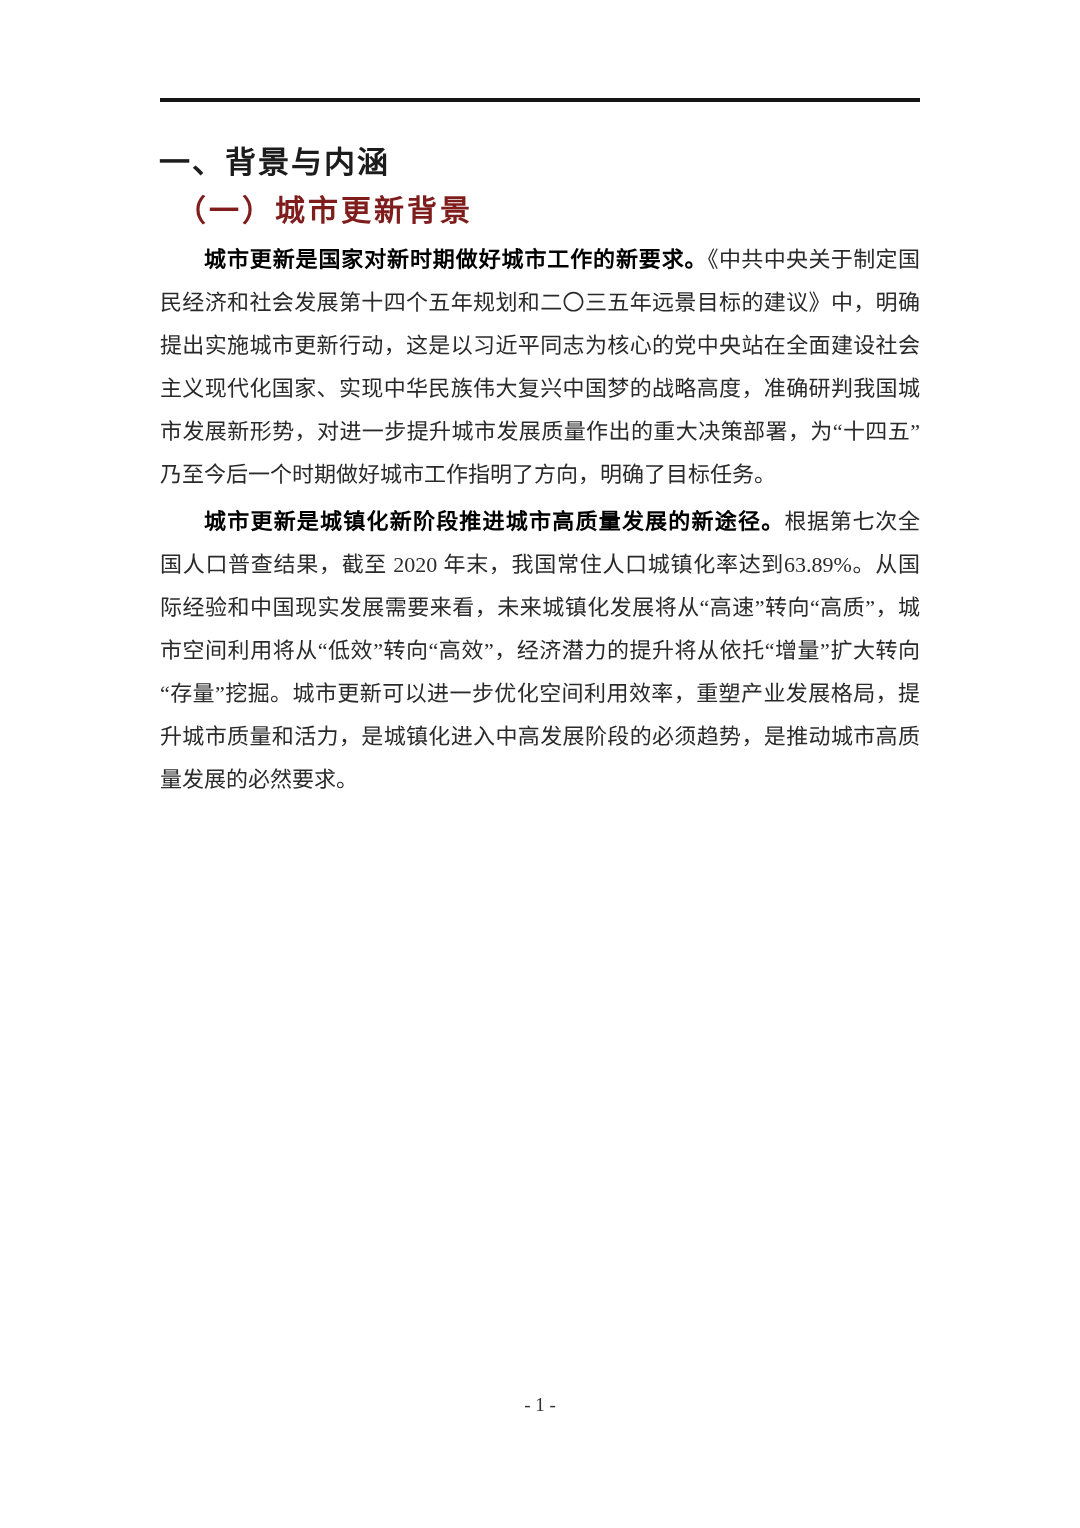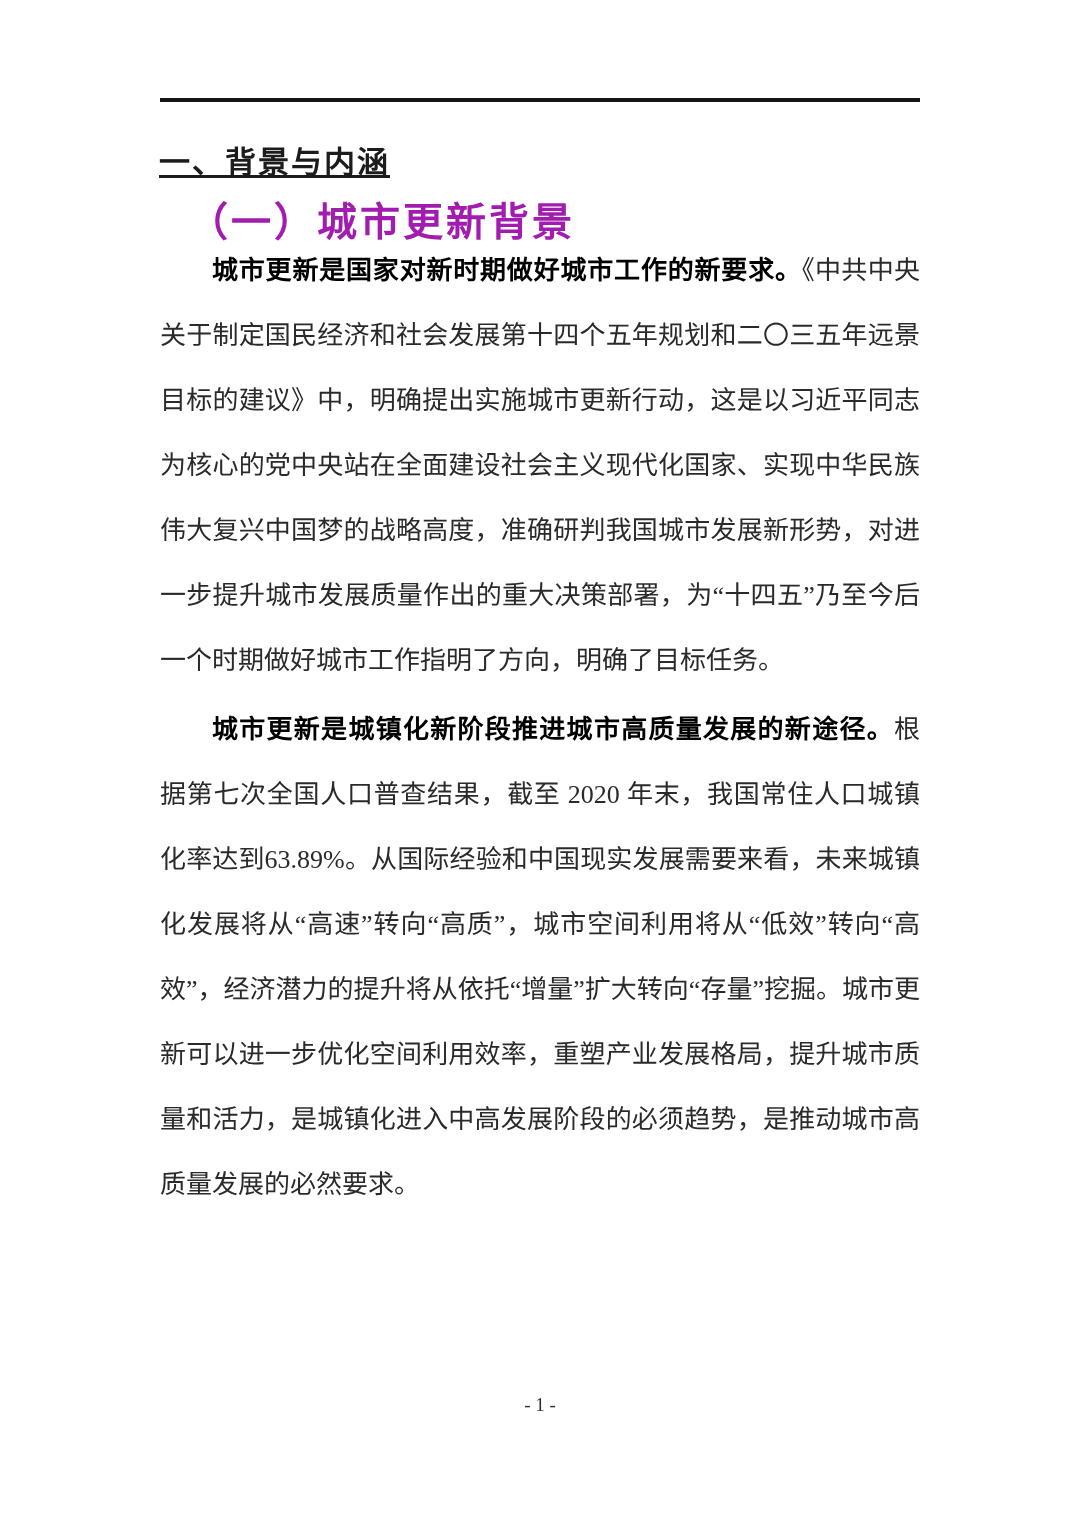--- a/index.html
+++ b/index.html
@@ -27,46 +27,45 @@
     left: 159px;
     top: 143px;
     margin: 0;
     width: 760px;
     font-family: "Liberation Sans", "DejaVu Sans", sans-serif;
     font-size: 31px;
     line-height: 40px;
     font-weight: 700;
     color: #1c1c1c;
     letter-spacing: 2px;
-    text-decoration: underline;
   }
   .subsection-heading {
     position: absolute;
     left: 176px;
     top: 190px;
-    margin: 12px;
+    margin: 0;
     width: 744px;
     font-family: "Liberation Serif", "DejaVu Serif", serif;
-    font-size: 40px;
+    font-size: 30px;
     line-height: 42px;
     font-weight: 700;
-    color: #a21caf;
+    color: #7f1d1d;
     letter-spacing: 3px;
   }
   .body-text {
     position: absolute;
     left: 160px;
     top: 238px;
     width: 760px;
   }
   .body-text p {
     margin: 0 0 4px 0;
     font-family: "Liberation Serif", "DejaVu Serif", serif;
-    font-size: 26px;
-    line-height: 65px;
+    font-size: 22px;
+    line-height: 43px;
     color: #2a2a2a;
     text-align: justify;
     text-indent: 2em;
   }
   .body-text p b {
     font-weight: 700;
     color: #000000;
     letter-spacing: 0.5px;
   }
   .page-number {

